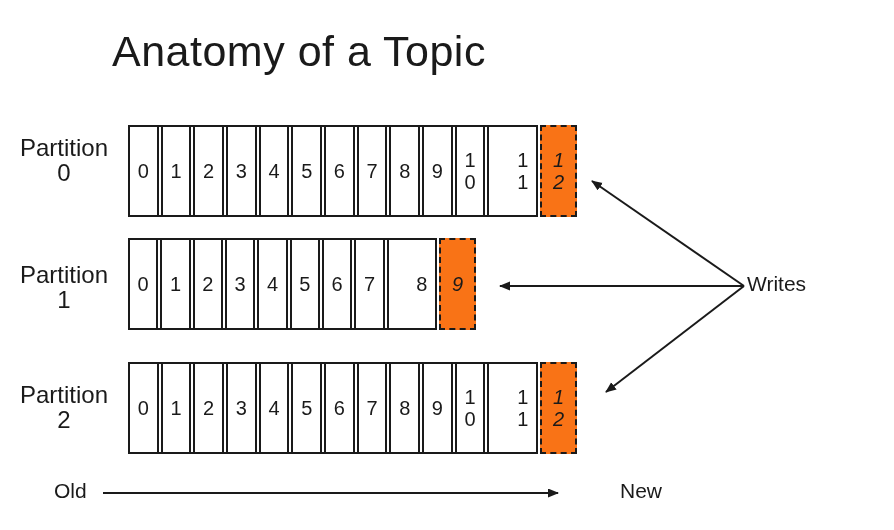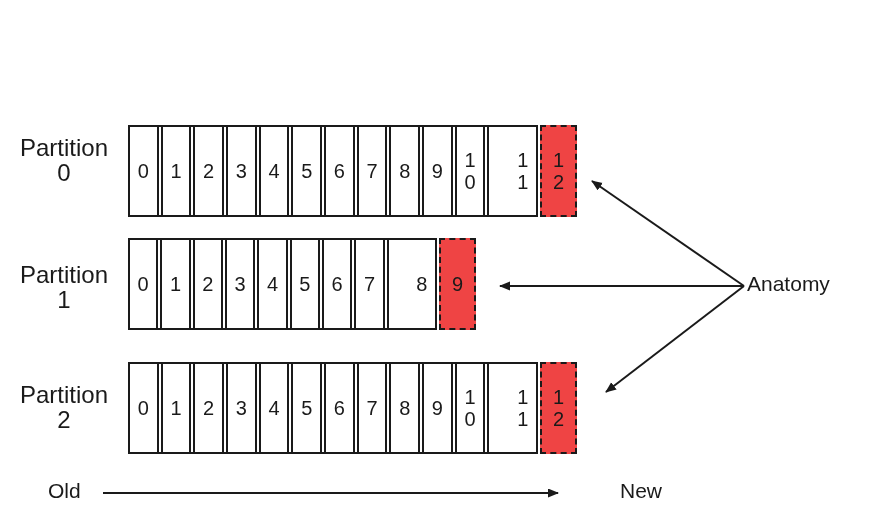--- a/index.html
+++ b/index.html
@@ -62,21 +62,22 @@
   .cell:last-child  { border-right: none; padding-left: 20px; }
   .next-cell {
     width: 37px;
     height: 92px;
     box-sizing: border-box;
     margin-left: 2px;
     border: 2px dashed #1a1a1a;
     display: flex;
     align-items: center;
     justify-content: center;
-    background: #ef4444;
+    background: #f97316;
+    font-style: italic;
   }
   .cell-label {
     display: inline-block;
     max-width: 14px;
     word-break: break-all;
     text-align: center;
     font-size: 20px;
     line-height: 22px;
     color: #1a1a1a;
   }
@@ -91,38 +92,39 @@
   .writes-label {
     position: absolute;
     left: 747px;
     top: 272px;
     font-size: 21px;
     color: #1a1a1a;
     white-space: nowrap;
   }
   .old-label {
     position: absolute;
-    left: 48px;
+    left: 54px;
     top: 479px;
     font-size: 21px;
     color: #1a1a1a;
   }
   .new-label {
     position: absolute;
     left: 620px;
     top: 479px;
     font-size: 21px;
     color: #1a1a1a;
   }
 </style>
 </head>
 <body>
 
 <div class="canvas">
 
+  <h1 class="title">Anatomy of a Topic</h1>
 
   <div class="plabel" style="top:135px;">
     <div>Partition</div>
     <div>0</div>
   </div>
   <div class="row" style="top:125px;">
     <div class="cells w12">
       <div class="cell">
           <span class="cell-label">0</span>
         </div>
@@ -257,17 +259,17 @@
       <marker id="ah" markerWidth="12" markerHeight="10" refX="10" refY="4.5" orient="auto" markerUnits="userSpaceOnUse">
         <path d="M0,0 L11,4.5 L0,9 z"></path>
       </marker>
     </defs>
     <line x1="744" y1="286" x2="592" y2="181" marker-end="url(#ah)"></line>
     <line x1="744" y1="286" x2="500" y2="286" marker-end="url(#ah)"></line>
     <line x1="744" y1="286" x2="606" y2="392" marker-end="url(#ah)"></line>
     <line x1="103" y1="493" x2="558" y2="493" marker-end="url(#ah)"></line>
   </svg>
 
-  <div class="writes-label">Anatomy</div>
+  <div class="writes-label">Writes</div>
   <div class="old-label">Old</div>
   <div class="new-label">New</div>
 
 </div>
 
 </body></html>

